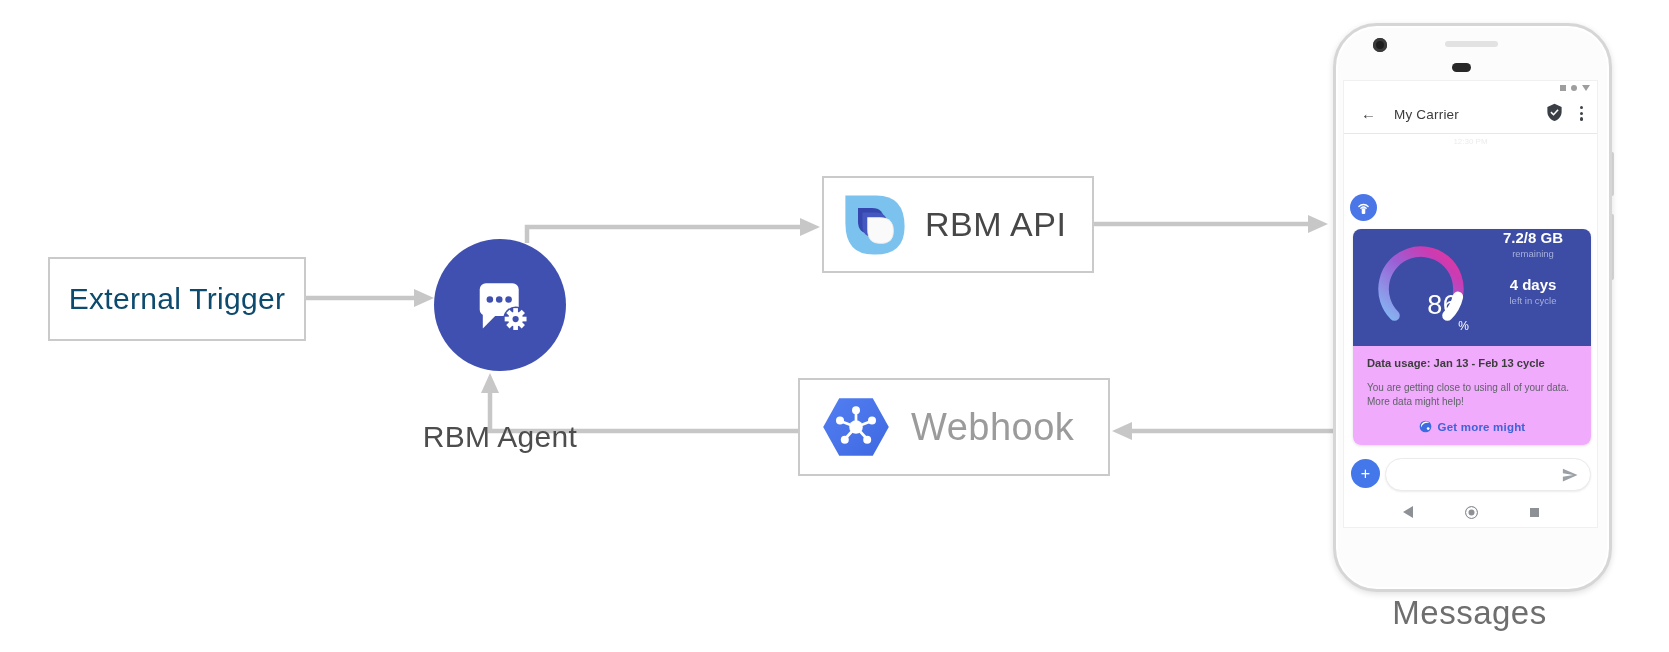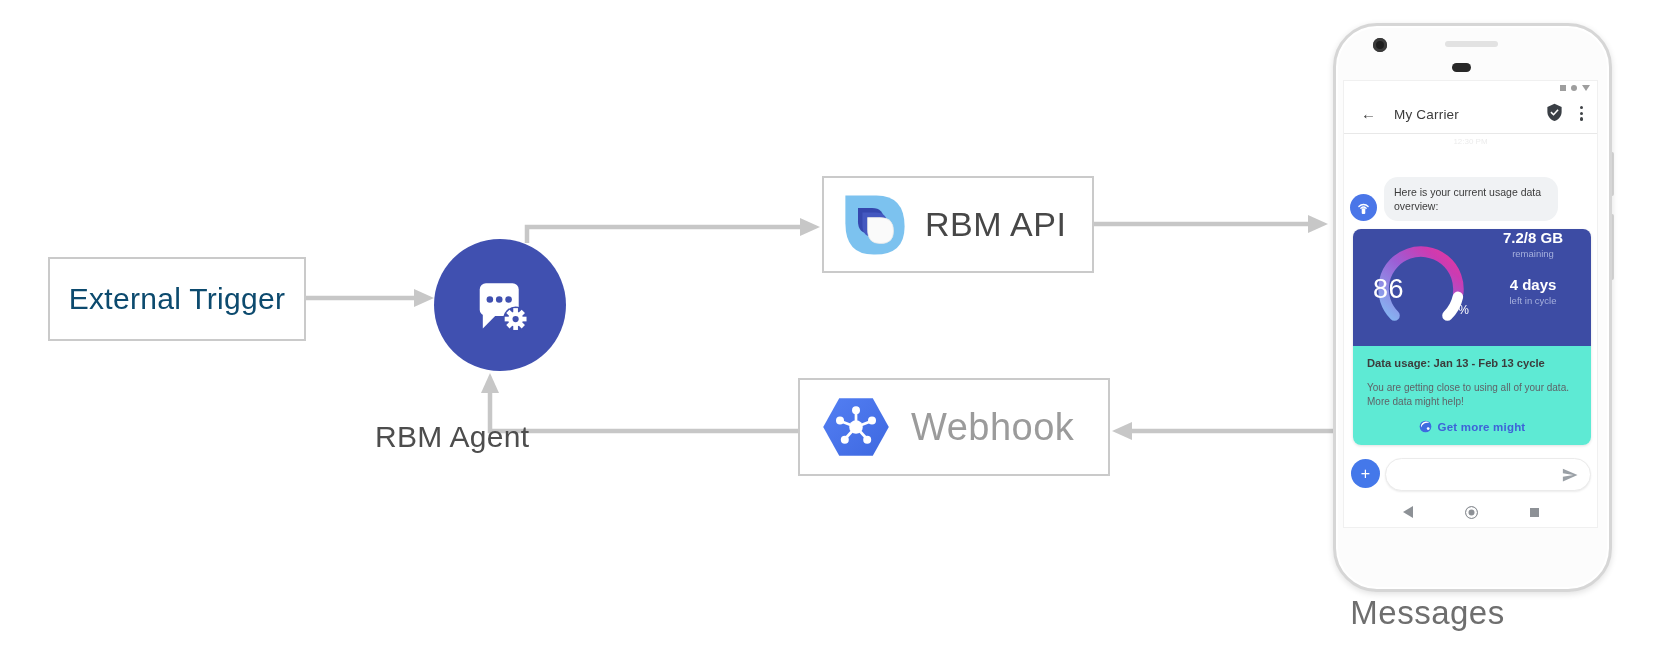--- a/index.html
+++ b/index.html
@@ -11,21 +11,21 @@
   .node-box{position:absolute;background:#fff;border:2px solid #cacaca;box-sizing:border-box;
             display:flex;align-items:center;justify-content:center;z-index:2;}
   .ext-box{left:48px;top:257px;width:258px;height:84px;}
   .ext-label{font-size:30px;font-weight:300;color:#0c4a6e;letter-spacing:.3px;}
   .api-box{left:822px;top:176px;width:272px;height:97px;justify-content:flex-start;padding-left:14px;gap:13px;}
   .api-label{font-size:34px;font-weight:300;color:#474747;letter-spacing:.5px;}
   .wh-box{left:798px;top:378px;width:312px;height:98px;justify-content:flex-start;padding-left:16px;gap:15px;}
   .wh-label{font-size:38px;font-weight:300;color:#9b9b9b;letter-spacing:.5px;}
   .agent-circle{position:absolute;left:434px;top:239px;width:132px;height:132px;border-radius:50%;
                 background:#4050b0;z-index:2;display:flex;align-items:center;justify-content:center;}
-  .agent-label{position:absolute;left:375px;top:420px;width:250px;
+  .agent-label{position:absolute;left:375px;top:420px;width:250px;text-align:center;
                font-size:30px;font-weight:300;color:#4d4d4d;z-index:2;letter-spacing:.3px;}
   
   .phone-body{position:absolute;left:1333px;top:23px;width:279px;height:569px;background:#fcfcfc;
               border:3px solid #d6d6d6;border-radius:44px;box-sizing:border-box;z-index:2;
               box-shadow:0 2px 6px rgba(0,0,0,.12), inset 0 0 0 2px #ffffff;}
   .side-btn{position:absolute;background:#d9d9d9;border-radius:2px;z-index:1;}
   .camera{position:absolute;left:1373px;top:38px;width:14px;height:14px;border-radius:50%;
           background:#1e1e1e;box-shadow:inset 0 0 0 3px #3a3a3a;z-index:3;}
   .speaker{position:absolute;left:1445px;top:41px;width:53px;height:6px;border-radius:3px;background:#e2e2e2;z-index:3;}
   .earpiece{position:absolute;left:1452px;top:63px;width:19px;height:9px;border-radius:5px;background:#282828;z-index:3;}
@@ -47,49 +47,49 @@
   
   .avatar{position:absolute;left:6px;top:113px;width:27px;height:27px;border-radius:50%;background:#4a76e8;
           display:flex;align-items:center;justify-content:center;}
   .bubble{position:absolute;left:40px;top:96px;width:154px;background:#f0f2f4;border-radius:14px;
           padding:8px 10px;font-size:10.5px;line-height:1.35;color:#3b3b3b;}
   
   .card{position:absolute;left:9px;top:148px;width:238px;border-radius:8px;
         box-shadow:0 1px 3px rgba(0,0,0,.12);}
   .card-blue{position:relative;height:117px;background:#3d4ca4;border-radius:8px 8px 0 0;}
   .gauge-wrap{position:absolute;left:20px;top:12px;width:96px;height:96px;}
-  .gauge-center{position:absolute;left:0;top:0;width:96px;height:96px;display:flex;align-items:center;justify-content:space-between;color:#fff;}
+  .gauge-center{position:absolute;left:0;top:16px;width:96px;height:96px;display:flex;align-items:center;justify-content:flex-end;color:#fff;}
   .pct-val{font-size:27px;font-weight:300;letter-spacing:.5px;}
   .pct-unit{font-size:12px;align-self:flex-end;margin-bottom:20px;}
   .card-col{position:absolute;left:128px;right:6px;top:0;height:117px;display:flex;flex-direction:column;
             align-items:center;justify-content:flex-start;color:#fff;text-align:center;}
   .big-val{font-size:15px;font-weight:bold;}
   .small-lbl{font-size:9.5px;color:#a6b0dd;margin-top:2px;}
   .col-gap{height:17px;}
-  .card-white{background:#5eead4;border-radius:0 0 8px 8px;padding:11px 14px 12px;box-sizing:border-box;}
+  .card-white{background:#f0abfc;border-radius:0 0 8px 8px;padding:11px 14px 12px;box-sizing:border-box;}
   .cw-title{font-size:11.2px;font-weight:bold;color:#3c3c3c;}
   .cw-body{font-size:10px;color:#5f6368;line-height:1.42;margin-top:12px;}
   .cta-row{display:flex;align-items:center;justify-content:center;gap:6px;margin-top:11px;cursor:pointer;}
   .cta-label{font-size:11.5px;color:#3e62d8;font-weight:bold;letter-spacing:.2px;}
   
   .plus-btn{position:absolute;left:7px;top:378px;width:29px;height:29px;border-radius:50%;background:#4478ea;
             color:#fff;display:flex;align-items:center;justify-content:center;font-size:16px;cursor:pointer;}
   .input-pill{position:absolute;left:41px;top:377px;width:206px;height:33px;border-radius:17px;background:#fff;
               border:1px solid #ebebeb;box-sizing:border-box;box-shadow:0 1px 2px rgba(0,0,0,.08);}
   .input-pill input{position:absolute;left:14px;top:0;width:150px;height:31px;border:none;outline:none;
                     font-size:11.5px;color:#3c3c3c;background:transparent;font-family:inherit;}
   .input-pill input::placeholder{color:#9aa0a6;}
   .send-btn{position:absolute;right:11px;top:7px;width:18px;height:18px;cursor:pointer;}
   
   .navbar{position:absolute;bottom:6px;left:0;right:0;height:18px;display:flex;align-items:center;justify-content:center;gap:52px;}
   .nav-back{width:0;height:0;border-top:6px solid transparent;border-bottom:6px solid transparent;border-right:10px solid #8d9196;}
   .nav-home{width:11px;height:11px;border-radius:50%;border:1.5px solid #8d9196;background:#8d9196;
             box-shadow:inset 0 0 0 2.5px #fdfdfd;}
   .nav-sq{width:9px;height:9px;background:#8d9196;}
-  .device-caption{position:absolute;left:1288px;top:594px;width:279px;text-align:center;
+  .device-caption{position:absolute;left:1330px;top:594px;width:279px;text-align:center;
                   font-size:33px;font-weight:300;color:#6e6e6e;z-index:2;letter-spacing:.5px;}
 </style>
 </head>
 <body>
 
 <div class="stage">
 
   <svg class="connectors" width="1669" height="652" viewBox="0 0 1669 652">
     <g stroke="#c7c7c7" stroke-width="4.5" fill="none">
       <path d="M306 298 H414"></path>
@@ -201,21 +201,20 @@
     </div>
     <div class="timestamp">12:30 PM</div>
 
     <div class="avatar">
       <svg width="17" height="17" viewBox="0 0 24 24">
         <path d="M5.5 10.5 A 9 9 0 0 1 18.5 10.5" stroke="#ffffff" stroke-width="1.9" fill="none" stroke-linecap="round"></path>
         <path d="M8.3 13 A 5.4 5.4 0 0 1 15.7 13" stroke="#ffffff" stroke-width="1.9" fill="none" stroke-linecap="round"></path>
         <rect x="9.5" y="13" width="5" height="8" rx="1.3" fill="#ffffff"></rect>
       </svg>
     </div>
-    <div class="bubble">Here is your current usage data overview:</div>
 
     <div class="card">
       <div class="card-blue">
         <div class="gauge-wrap">
           <svg width="96" height="96" viewBox="0 0 100 100">
             <defs>
               <linearGradient id="gaugeg" x1="0" y1="1" x2="1" y2="0">
                 <stop offset="0" stop-color="#85b6f2"></stop>
                 <stop offset="0.5" stop-color="#9b5fd6"></stop>
                 <stop offset="0.8" stop-color="#cb3bb2"></stop>

